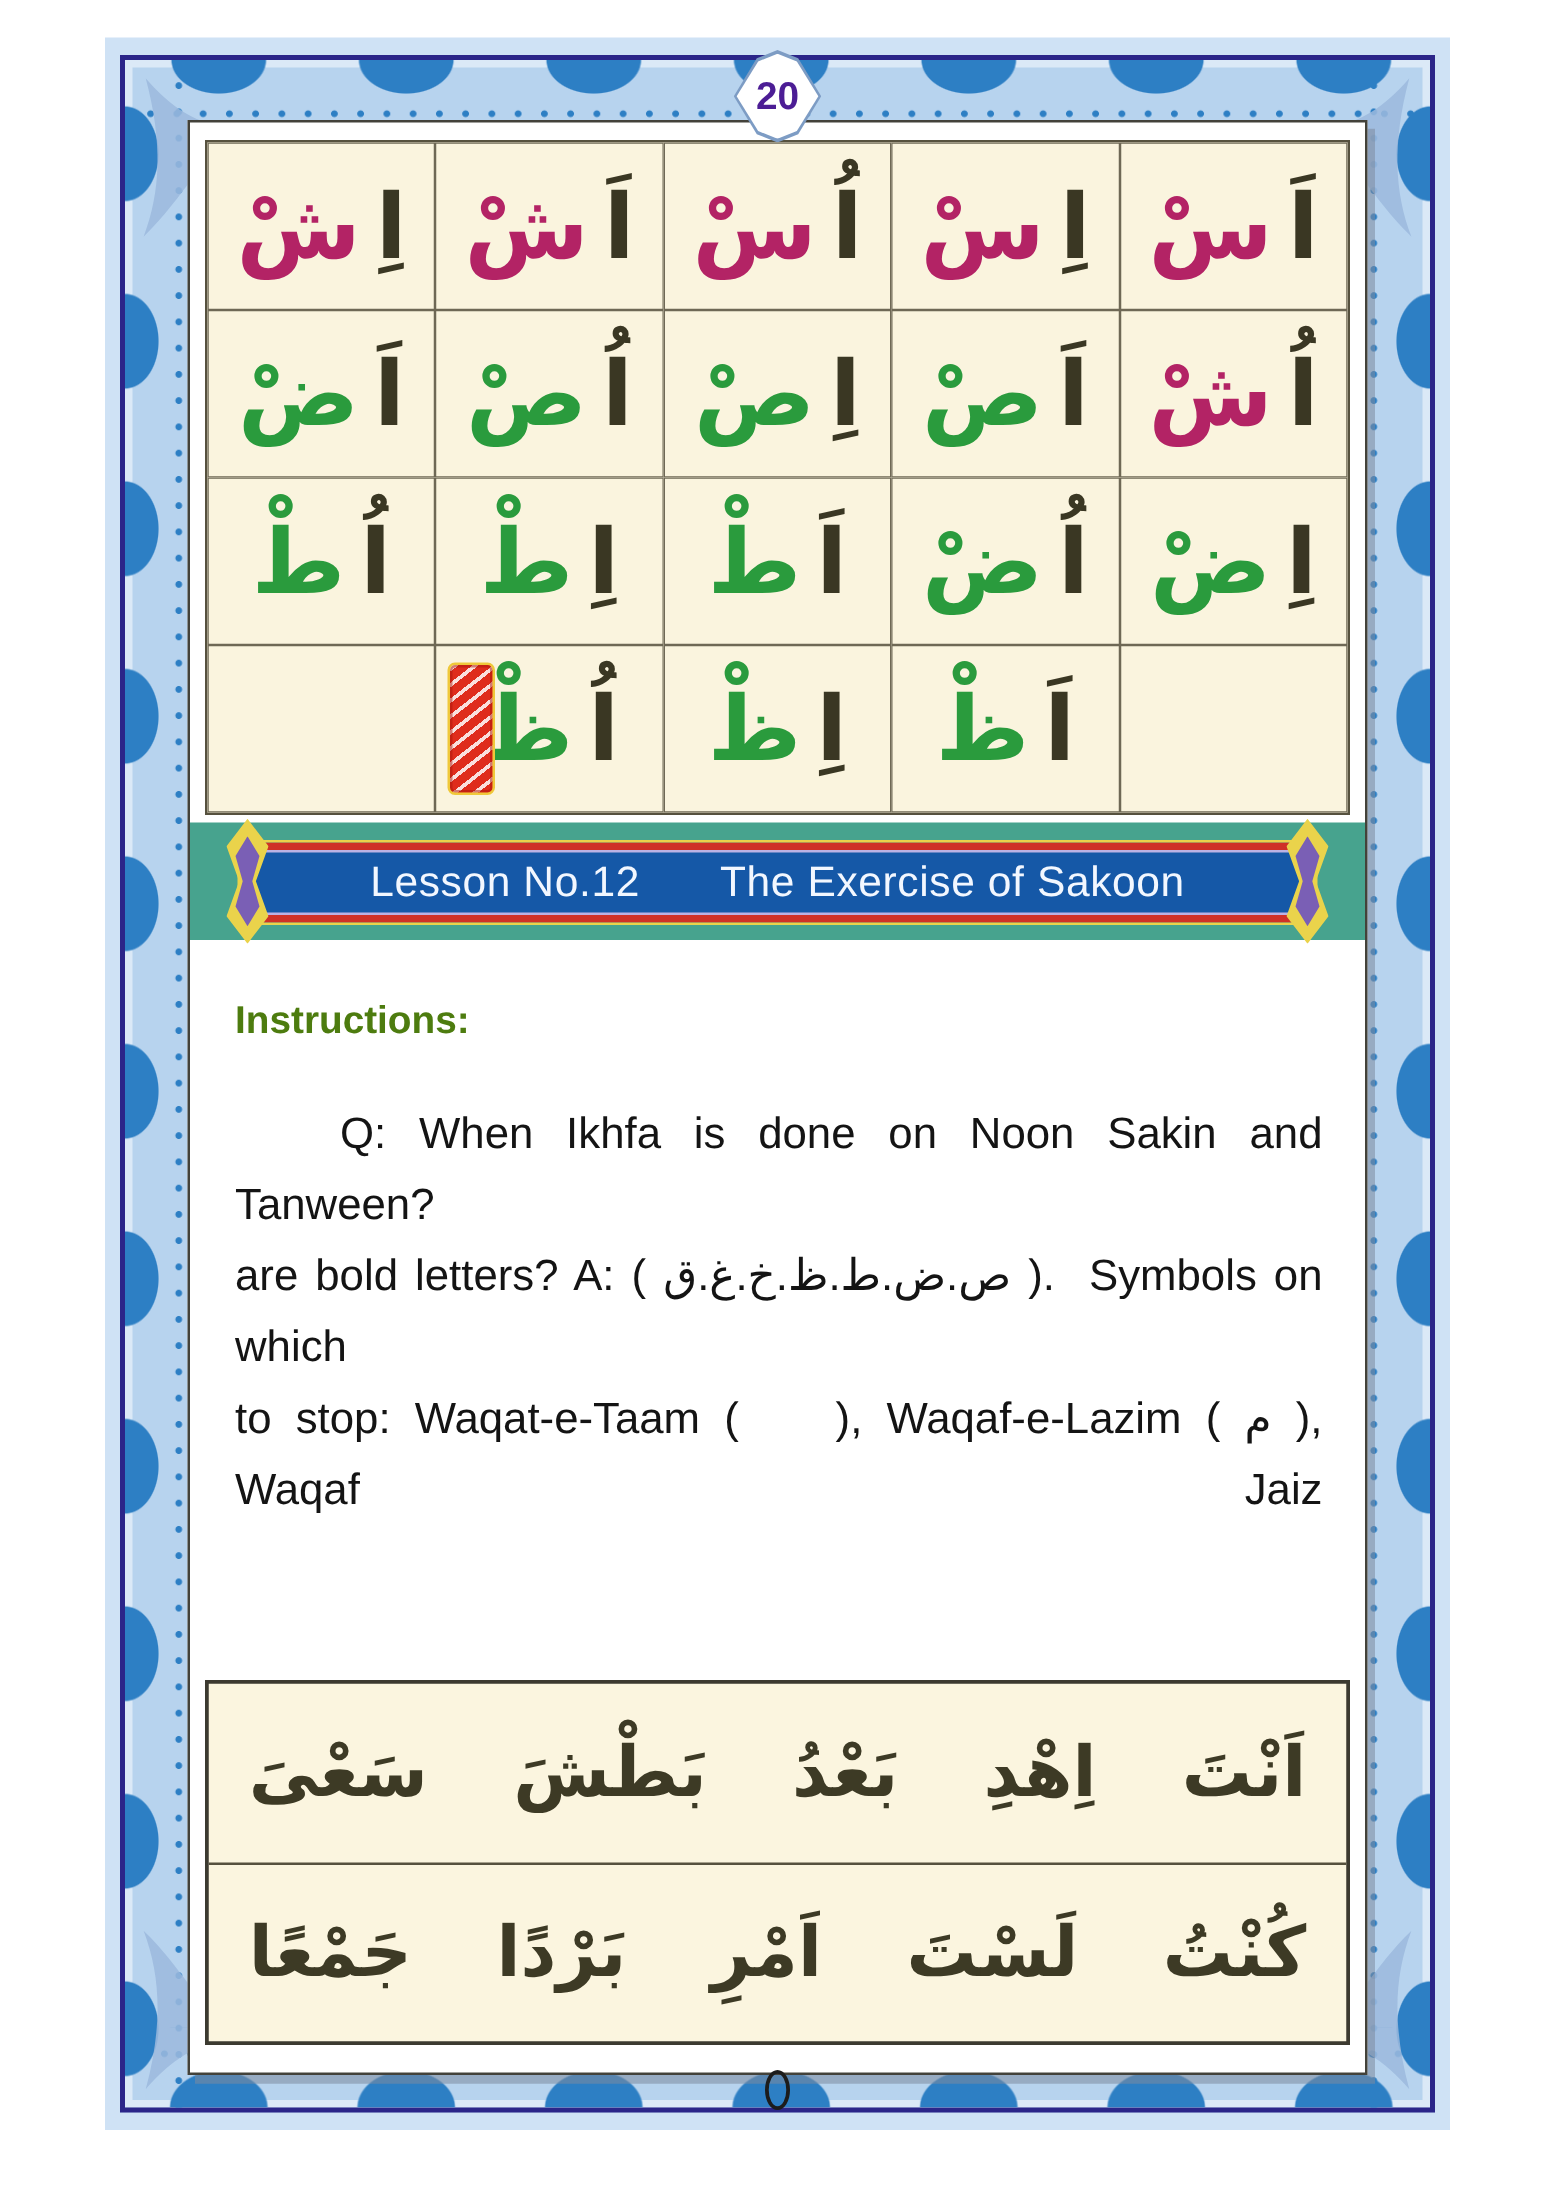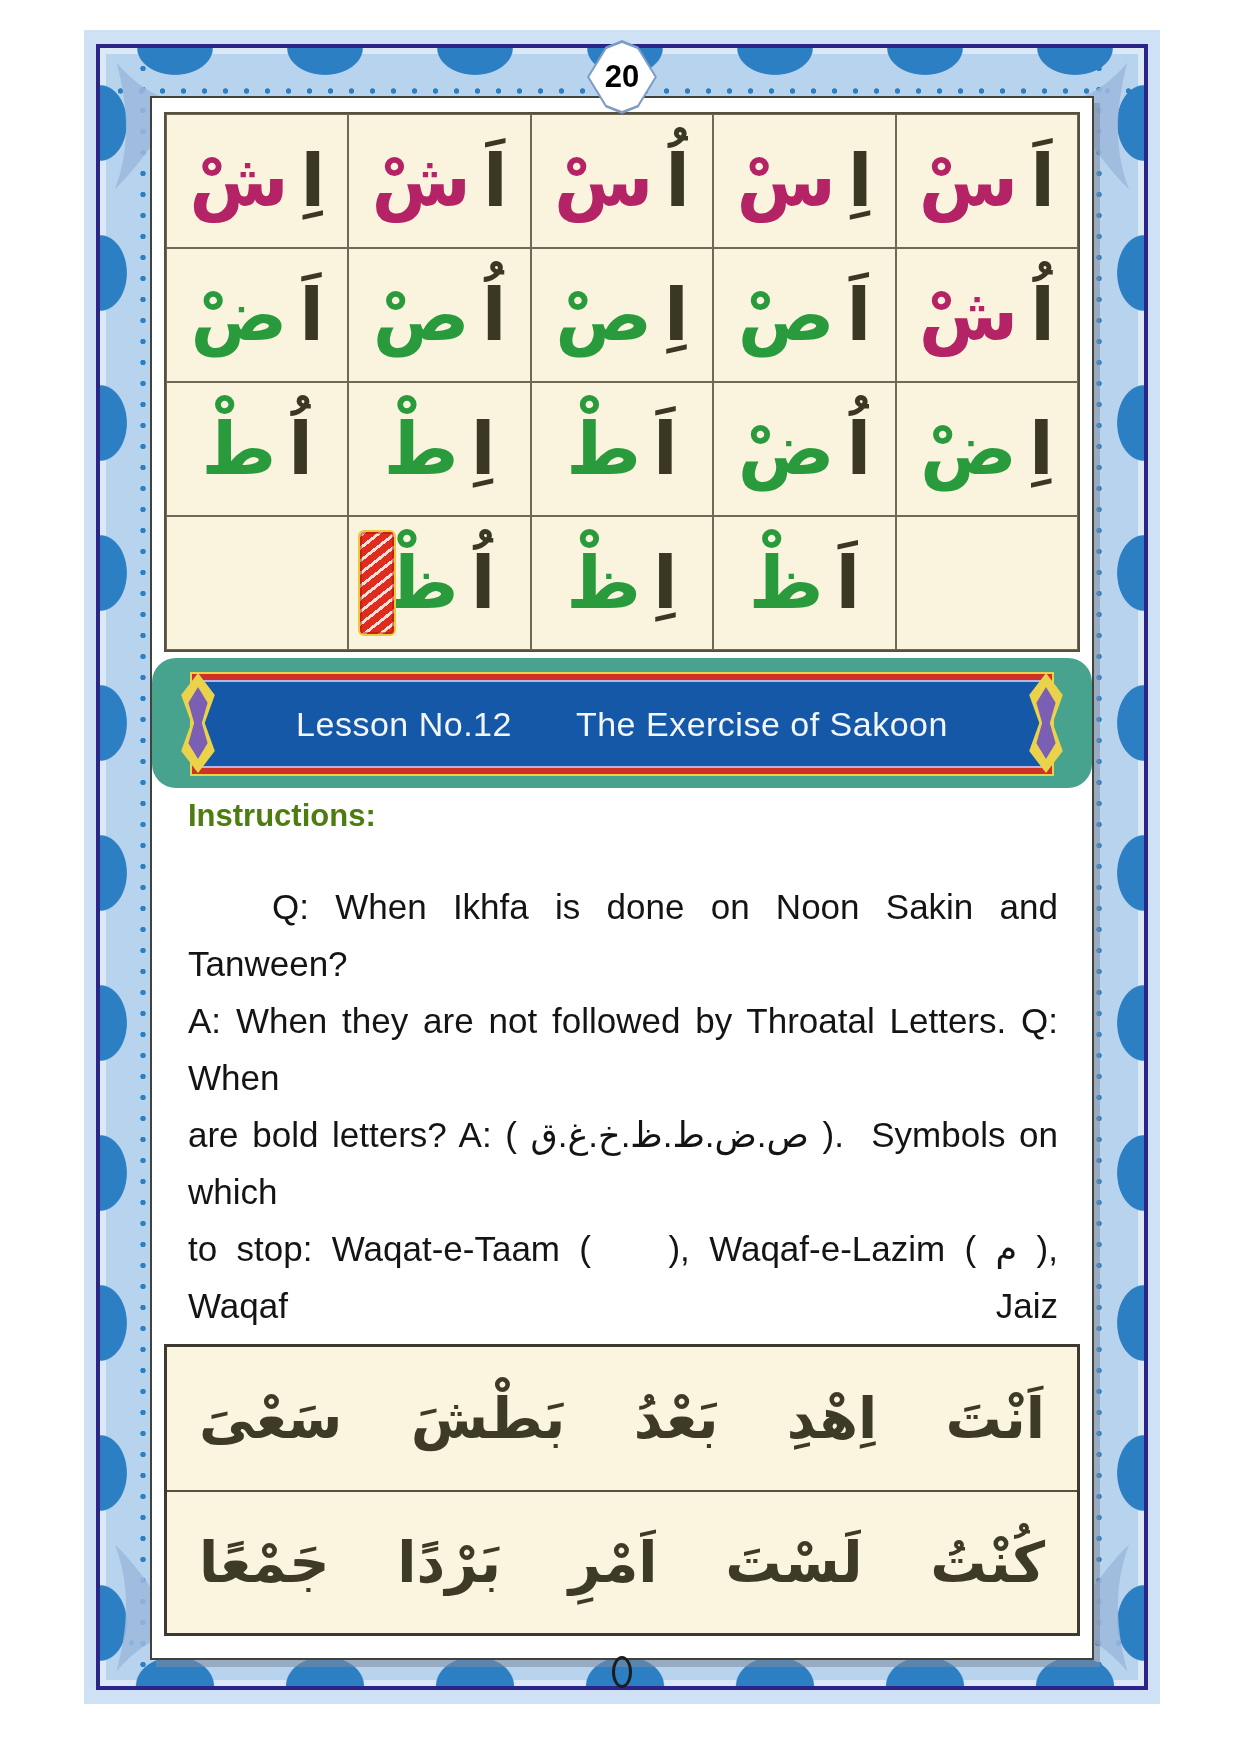--- a/index.html
+++ b/index.html
@@ -50,21 +50,21 @@
   .leaf.tr { right: 8px; top: 8px; transform: scaleX(-1); }
   .leaf.bl { left: 8px;  bottom: 8px; transform: scaleY(-1); }
   .leaf.br { right: 8px; bottom: 8px; transform: scale(-1,-1); }
 
   
   .badge { position: absolute; top: -8px; left: 50%; transform: translateX(-50%); width: 92px; height: 74px; z-index: 5; }
   .badge .oct { position: absolute; inset: 0; background: #7d9cc4;
     clip-path: polygon(50% 0,68% 9%,88% 50%,68% 91%,50% 100%,32% 91%,12% 50%,32% 9%); }
   .badge .oct.in { inset: 3px; background: #ffffff; }
   .badge .num { position: absolute; inset: 0; display: flex; align-items: center; justify-content: center;
-    font-weight: bold; font-size: 31px; color: #000000; }
+    font-weight: bold; font-size: 31px; color: #4c1d95; }
 
   
   .card { position: absolute; left: 50px; top: 48px; width: 944px; height: 1564px;
     background: #ffffff; border: 2px solid #43423a;
     box-shadow: 6px 7px 0 rgba(125,138,158,0.55); }
 
   
   .grid { position: absolute; left: 12px; top: 14px; width: 916px; height: 540px;
     display: grid; grid-template-columns: repeat(5,1fr); grid-template-rows: repeat(4,1fr);
     border: 2px solid #56513e; background: #faf4de; }
@@ -73,21 +73,21 @@
     font-family: "DejaVu Sans", sans-serif; font-weight: bold; font-size: 72px; line-height: 1; }
   .alif { color: #3a3723; }
   .c-magenta { color: #b32365; }
   .c-green { color: #2a9b3d; }
   .stamp { position: absolute; left: 9px; top: 13px; width: 38px; height: 106px;
     background: #df2c1c; border: 2px solid #efc83a; border-radius: 6px;
     background-image: repeating-linear-gradient(-38deg, rgba(255,255,255,0) 0 7px, rgba(255,255,255,0.85) 7px 10px);
     box-shadow: inset 0 0 0 2px rgba(170,20,10,0.5); }
 
   
-  .banner { position: absolute; left: 0; top: 560px; width: 100%; height: 130px; background: #47a38e; border-radius: 24px; }
+  .banner { position: absolute; left: 0; top: 560px; width: 100%; height: 94px; background: #47a38e; }
   .banner-box { position: absolute; left: 40px; right: 40px; top: 16px; bottom: 14px;
     background: #1558a7; border: 6px solid #cf3127; outline: 2px solid #ead34b;
     box-shadow: inset 0 0 0 2px rgba(216,194,238,0.85);
     display: flex; align-items: center; justify-content: center; gap: 64px; }
   .banner-text { color: #f2f7ff; font-size: 34px; letter-spacing: .5px; white-space: nowrap; }
   .fin { position: absolute; top: 50%; width: 56px; height: 100px; transform: translateY(-50%); z-index: 3;
     background: #ead34b;
     clip-path: polygon(50% 0,80% 22%,62% 50%,80% 78%,50% 100%,20% 78%,38% 50%,20% 22%); }
   .fin::after { content: ""; position: absolute; inset: 14px 12px; background: #7a5fb5;
     clip-path: polygon(50% 0,80% 22%,62% 50%,80% 78%,50% 100%,20% 78%,38% 50%,20% 22%); }
@@ -229,21 +229,20 @@
         <div class="banner-box">
           <span class="banner-text">Lesson No.12</span>
           <span class="banner-text">The Exercise of Sakoon</span>
         </div>
       </div>
 
       <div class="instr">
         <div class="instr-h">Instructions:</div>
         <div class="ipara">
             <div class="iline first">Q: When Ikhfa is done on Noon Sakin and Tanween?</div>
-            <div class="iline">A: When they are not followed by Throatal Letters. Q: When</div>
             <div class="iline">are bold letters? A: ( ص.ض.ط.ظ.خ.غ.ق ).&nbsp; Symbols on which</div>
             <div class="iline">to stop: Waqat-e-Taam (&nbsp;&nbsp;&nbsp;&nbsp;), Waqaf-e-Lazim ( م ), Waqaf Jaiz</div>
           </div>
       </div>
 
       <div class="practice">
         <div class="prow">
             <span class="pword">اَنْتَ</span>
             <span class="pword">اِهْدِ</span>
             <span class="pword">بَعْدُ</span>

